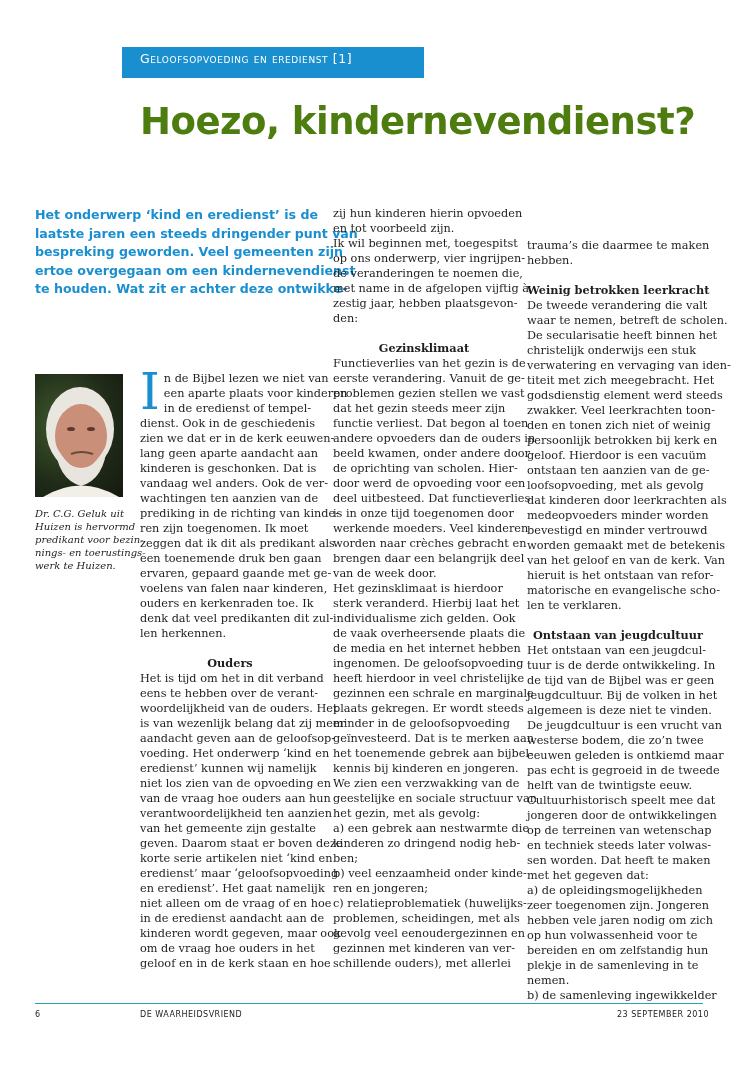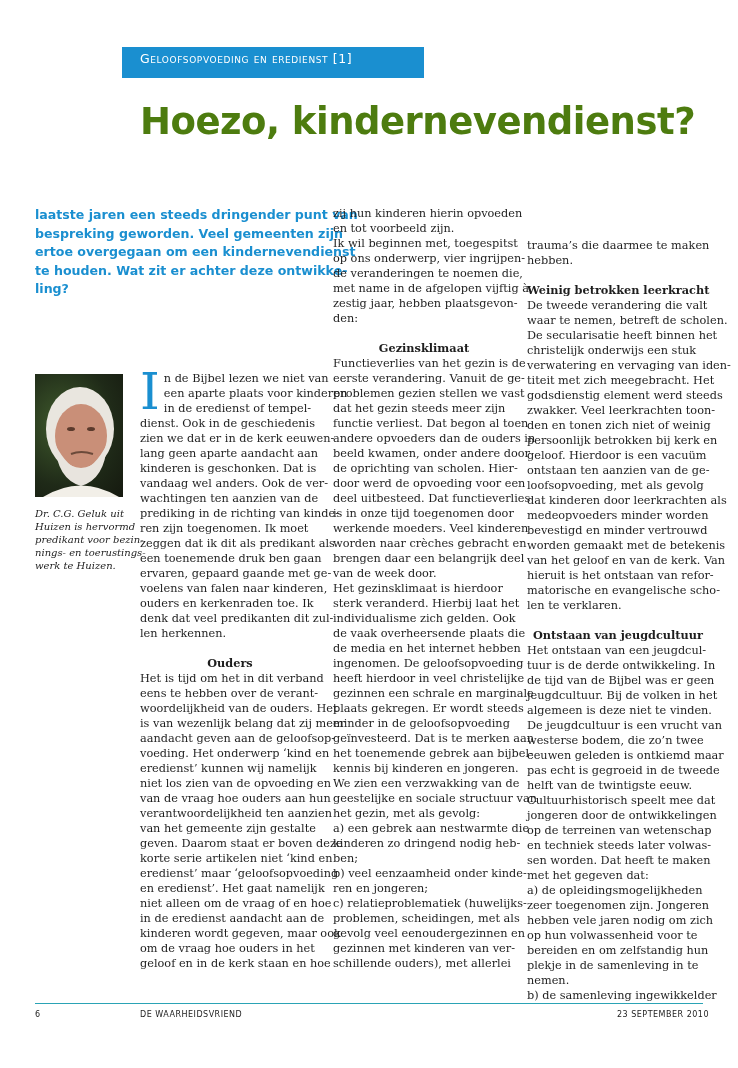--- a/index.html
+++ b/index.html
@@ -63,25 +63,25 @@
 </head>
 <body>
 
 <div class="banner">
   <span>Geloofsopvoeding en eredienst [1]</span>
 </div>
 
 <h1 class="title" style="margin:0;">Hoezo, kindernevendienst?</h1>
 
 <div class="lead">
+  <span class="ln">Het onderwerp ‘kind en eredienst’ is de</span>
   <span class="ln">laatste jaren een steeds dringender punt van</span>
   <span class="ln">bespreking geworden. Veel gemeenten zijn</span>
   <span class="ln">ertoe overgegaan om een kindernevendienst</span>
   <span class="ln">te houden. Wat zit er achter deze ontwikke-</span>
-  <span class="ln">ling?</span>
 </div>
 
 <div class="photo" title="Portrait of Dr. C.G. Geluk">
   <svg width="88" height="123" viewBox="0 0 88 123">
     <ellipse cx="45" cy="55" rx="34" ry="42" fill="#e9e6df"></ellipse>
     <ellipse cx="46" cy="62" rx="26" ry="32" fill="#c98f78"></ellipse>
     <path d="M20 70 Q46 120 72 70 Q70 105 46 112 Q22 105 20 70Z" fill="#e8e4de"></path>
     <ellipse cx="36" cy="55" rx="4" ry="2" fill="#5a3a2c"></ellipse>
     <ellipse cx="56" cy="55" rx="4" ry="2" fill="#5a3a2c"></ellipse>
     <path d="M36 80 Q46 76 58 80" stroke="#6b4a3a" stroke-width="2" fill="none"></path>

